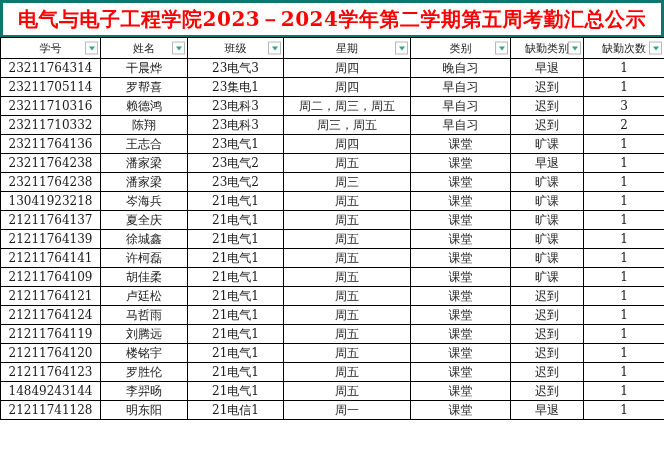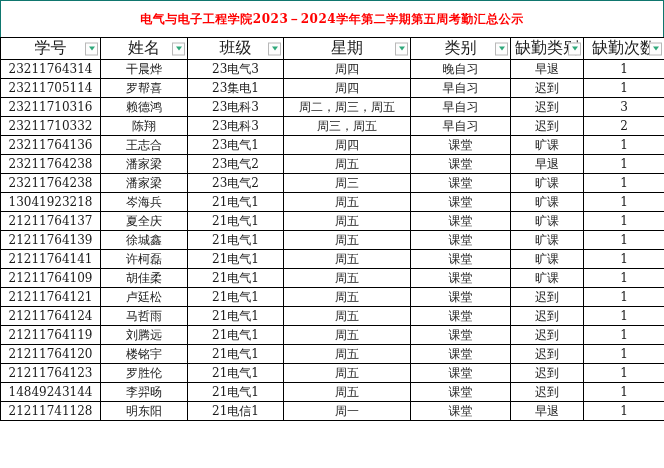--- a/index.html
+++ b/index.html
@@ -9,25 +9,25 @@
     box-sizing: border-box;
     background: #ffffff;
     font-family: "DejaVu Serif", "Liberation Serif", serif;
     overflow: hidden;
     position: relative;
   }
   .title-bar {
     box-sizing: border-box;
     width: 664px;
     height: 38px;
-    border: 1px solid #0f766e;
+    border: 3px solid #0f766e;
     display: flex;
     align-items: center;
     justify-content: center;
-    font-size: 12px;
+    font-size: 20px;
     font-weight: bold;
     letter-spacing: 0.5px;
   }
   table.grid {
     border-collapse: collapse;
     table-layout: fixed;
     width: 664px;
     margin-top: -1px;
   }
   table.grid th, table.grid td {
@@ -39,21 +39,21 @@
     font-weight: normal;
     text-align: center;
     vertical-align: middle;
     white-space: nowrap;
     overflow: hidden;
     color: #1a1a1a;
   }
   table.grid th {
     position: relative;
     height: 21px;
-    font-size: 16px;
+    font-size: 11px;
   }
   .filter-btn {
     position: absolute;
     right: 2px;
     top: 50%;
     transform: translateY(-50%);
     width: 13px;
     height: 13px;
     background: #fdfdfd;
     border: 1px solid #b8b8b8;

